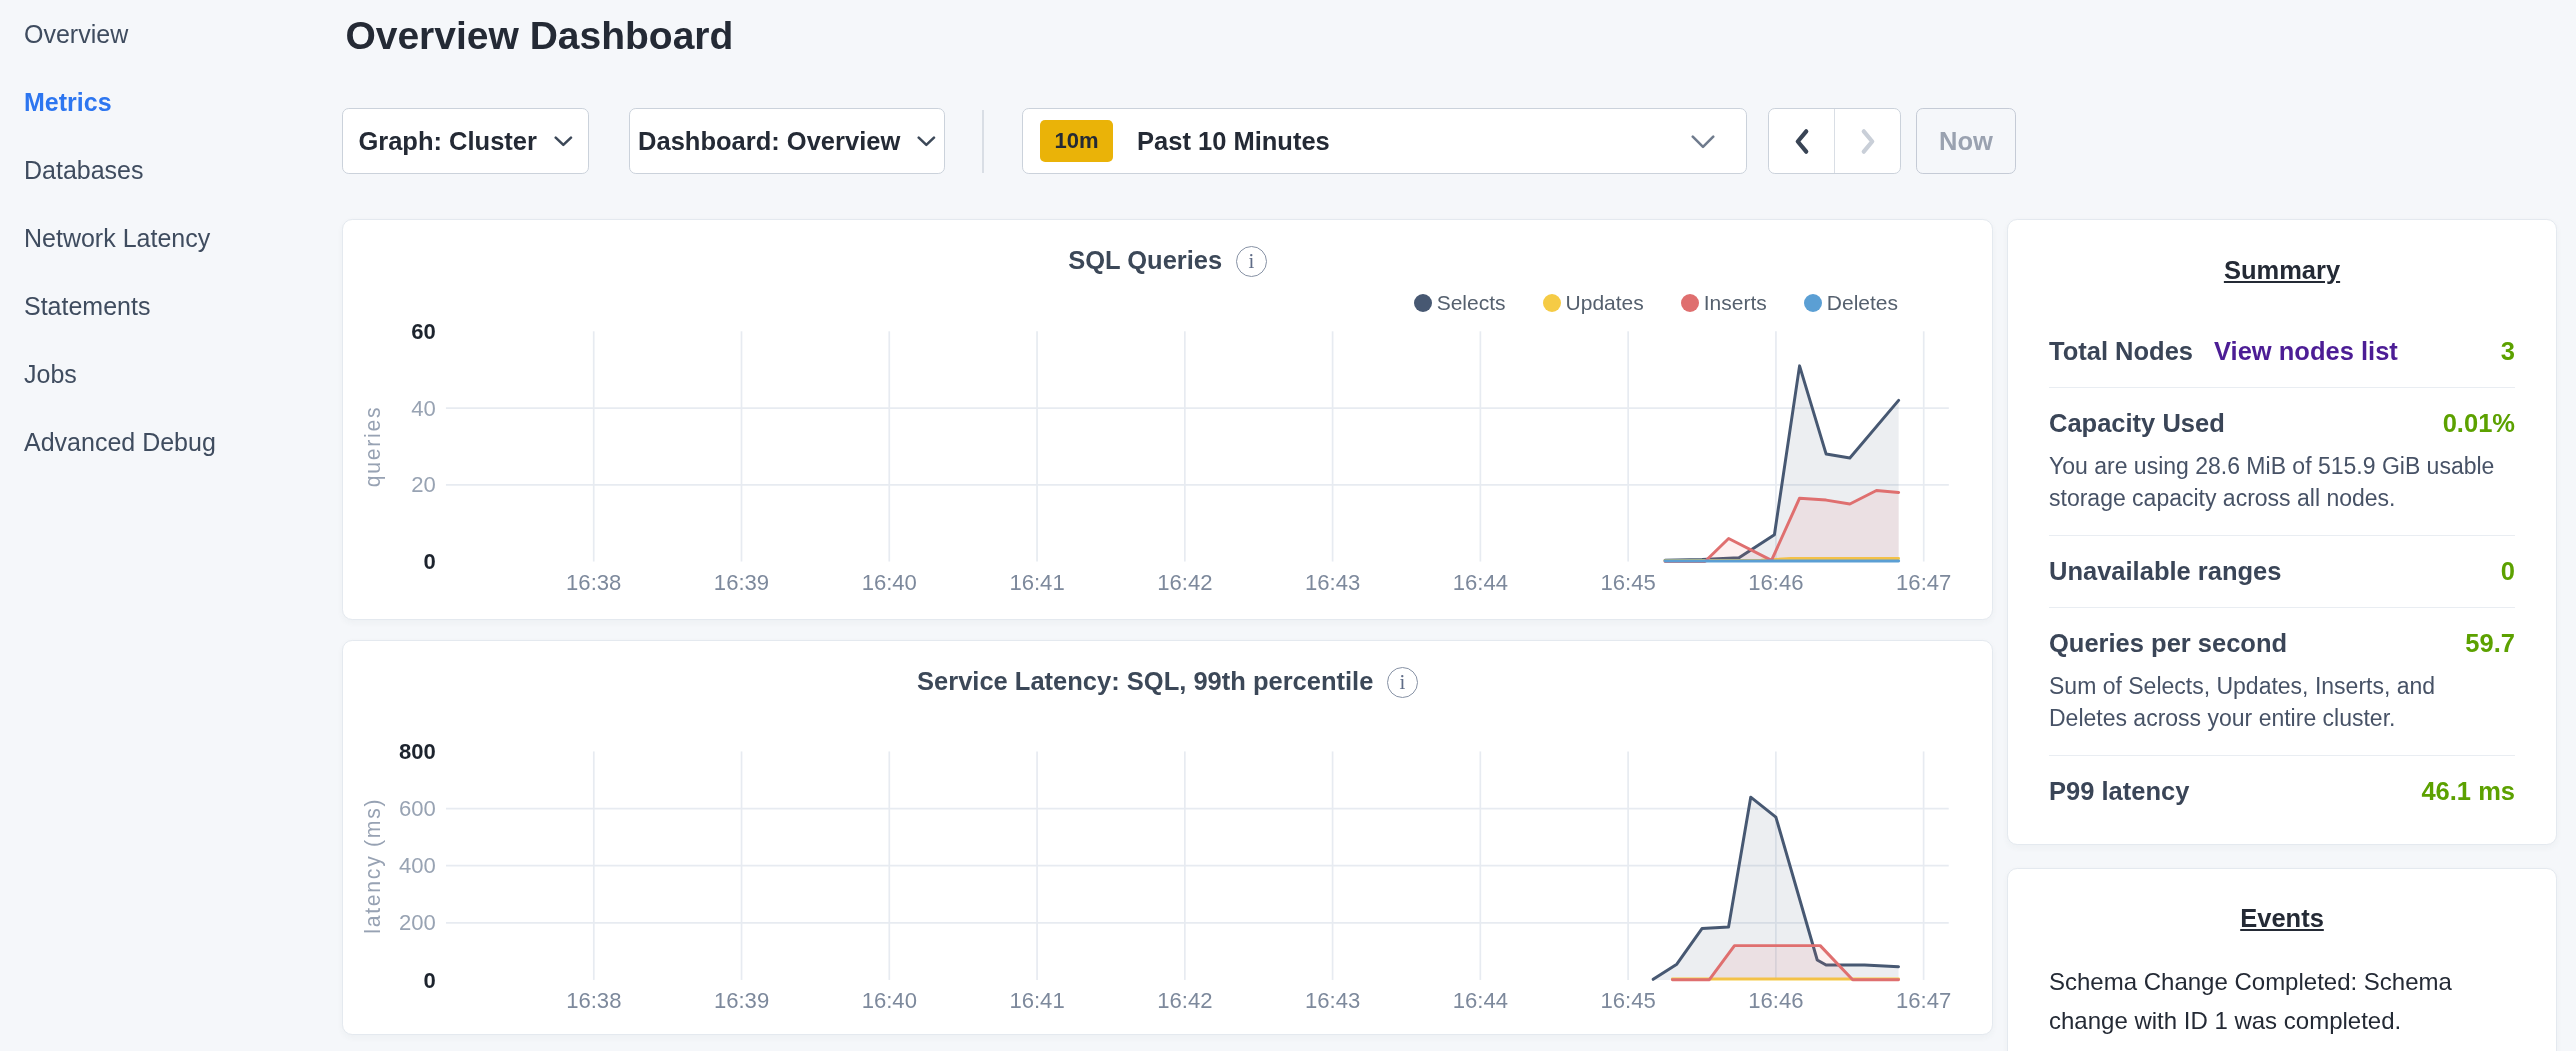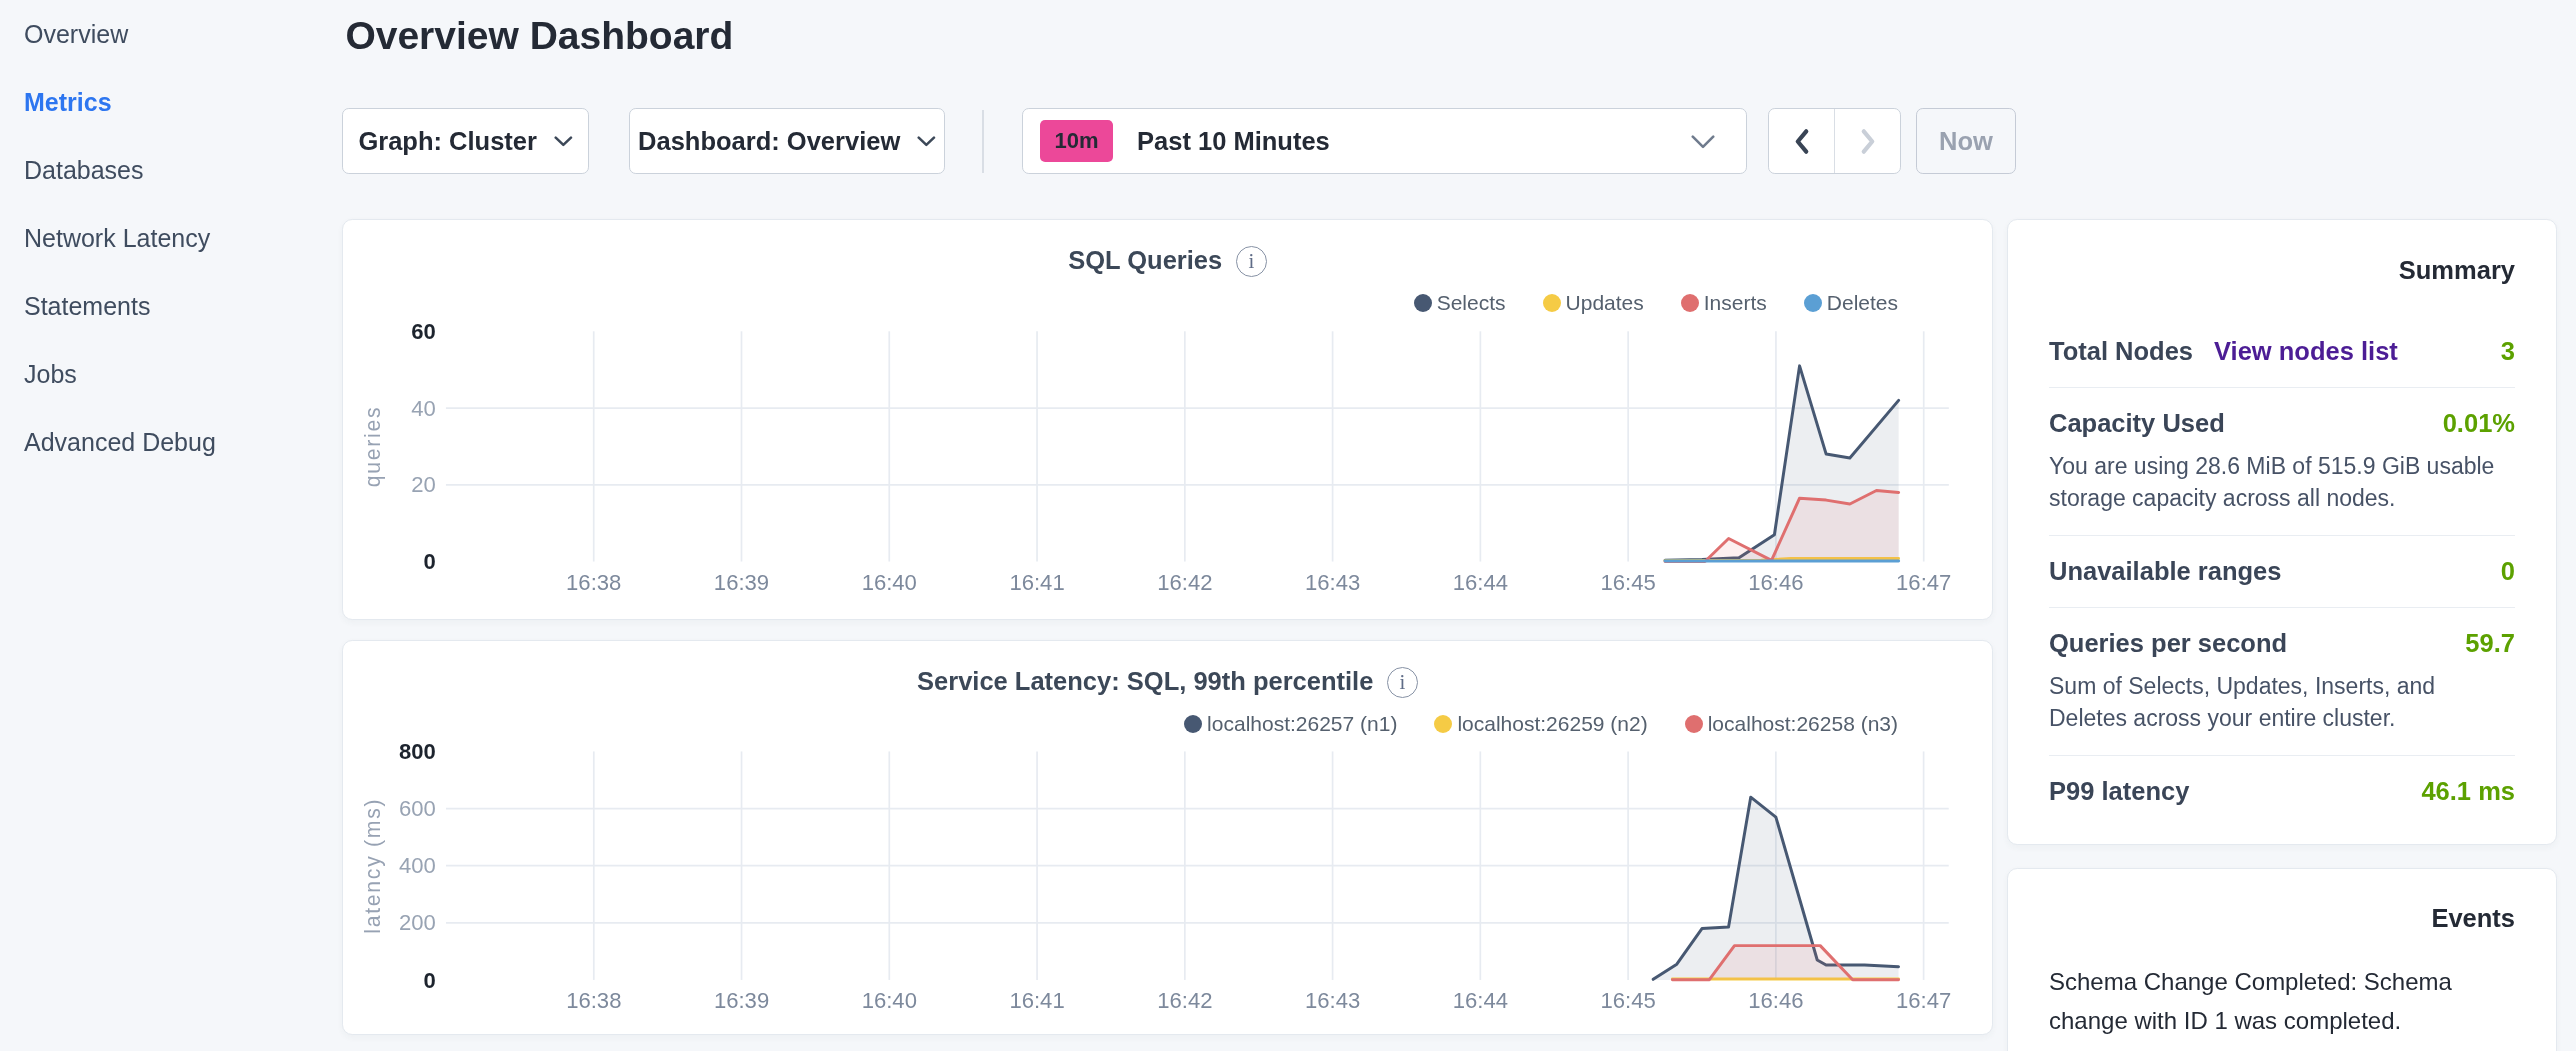--- a/index.html
+++ b/index.html
@@ -19,21 +19,21 @@
   
   .toolbar{position:absolute;left:0;top:108px;width:100%;height:68px;}
   .dropdown{position:absolute;top:0;height:66px;background:#fff;border:1.7px solid #CBD2DB;border-radius:6.8px;
     box-sizing:border-box;display:flex;align-items:center;justify-content:center;gap:17px;
     font-size:25.5px;font-weight:700;color:#242A35;cursor:pointer;}
   .dd-graph{left:0;width:247px;}
   .dd-dashboard{left:287px;width:316px;}
   .vdivider{position:absolute;left:640px;top:1.7px;width:1.7px;height:63px;background:#D9DEE5;}
   .timebox{position:absolute;left:680px;top:0;width:725px;height:66px;background:#fff;border:1.7px solid #CBD2DB;
     border-radius:6.8px;box-sizing:border-box;display:flex;align-items:center;cursor:pointer;}
-  .time-badge{margin-left:17px;background:#ec4899;border-radius:5.1px;padding:7.7px 14.5px;font-size:22px;font-weight:700;color:#242A35;}
+  .time-badge{margin-left:17px;background:#eab308;border-radius:5.1px;padding:7.7px 14.5px;font-size:22px;font-weight:700;color:#242A35;}
   .time-label{margin-left:24px;font-size:25.5px;font-weight:700;color:#242A35;}
   .time-chevron{position:absolute;right:31px;top:26px;}
   .pn-group{position:absolute;left:1426px;top:0;width:133px;height:66px;background:#fff;border:1.7px solid #CBD2DB;
     border-radius:6.8px;box-sizing:border-box;display:flex;}
   .pn-btn{flex:1;display:flex;align-items:center;justify-content:center;cursor:pointer;}
   .pn-btn.prev{border-right:1.7px solid #D9DEE5;}
   .now-btn{position:absolute;left:1574px;top:0;width:100px;height:66px;background:transparent;border:1.7px solid #C5CBD6;
     border-radius:6.8px;box-sizing:border-box;display:flex;align-items:center;justify-content:center;
     font-size:25.5px;font-weight:700;color:#9AA2B0;}
   
@@ -53,21 +53,21 @@
   .legend-dot{width:18px;height:18px;border-radius:50%;}
   .chart-svg{position:absolute;left:0;top:0;}
   .tick-x{fill:#7D899C;font-size:26px;font-family:"Liberation Sans",sans-serif;}
   .tick-y{fill:#98A3B3;font-size:26px;font-family:"Liberation Sans",sans-serif;}
   .tick-y.major{fill:#1D242E;font-weight:700;}
   .axis-label{fill:#97A2B3;font-size:25px;letter-spacing:2px;font-family:"Liberation Sans",sans-serif;}
   
   .right-col{position:absolute;left:2007px;top:219px;width:550px;}
   .summary-card{width:550px;min-height:608px;padding:25.5px 41px 17px;}
   .events-card{width:550px;height:255px;padding:25.5px 41px;margin-top:23px;}
-  .panel-title{text-align:right;font-size:25.5px;font-weight:700;color:#242A35;margin:10.2px 0 18.7px;}
+  .panel-title{text-align:center;font-size:25.5px;font-weight:700;color:#242A35;margin:10.2px 0 18.7px;text-decoration:underline;}
   .summary-rows{margin-top:31px;}
   .summary-row{padding:21px 0;border-bottom:1.7px solid #E9EDF2;}
   .summary-row:last-child{border-bottom:none;}
   .row-line{display:flex;align-items:baseline;}
   .row-label{font-size:25.5px;font-weight:700;color:#3A4557;}
   .row-link{font-size:25.5px;font-weight:700;color:#4c1d95;margin-left:21px;cursor:pointer;text-decoration:none;}
   .row-value{margin-left:auto;font-size:25.5px;font-weight:700;color:#5CA100;white-space:nowrap;}
   .row-subtext{margin-top:12px;font-size:23px;line-height:32px;color:#475266;}
   .event-item{margin-top:29px;}
   .event-text{font-size:24px;line-height:39px;color:#242A35;}
@@ -189,34 +189,20 @@
         <path d="M1555.0,401.5 L1829.9,401.5 L1829.9,402 L1555.0,402 Z" fill="#5B9FD4" fill-opacity="0.08" stroke="none"></path>
         <path d="M1555.0,401.5 L1829.9,401.5" fill="none" stroke="#5B9FD4" stroke-width="3.5" stroke-linejoin="round" stroke-linecap="round"></path>
       </svg>
     </div>
 
   <div class="card chart-card c1" id="chart-card-1">
     <div class="chart-title-row">
       <span>Service Latency: SQL, 99th percentile</span>
       <span class="info-icon">i</span>
     </div>
-    <div class="chart-legend">
-        <span class="legend-item">
-          <span class="legend-dot" style="background: rgb(71, 88, 114);"></span>
-          <span>localhost:26257 (n1)</span>
-        </span>
-        <span class="legend-item">
-          <span class="legend-dot" style="background: rgb(245, 203, 69);"></span>
-          <span>localhost:26259 (n2)</span>
-        </span>
-        <span class="legend-item">
-          <span class="legend-dot" style="background: rgb(223, 111, 111);"></span>
-          <span>localhost:26258 (n3)</span>
-        </span>
-      </div>
   <svg class="chart-svg" width="1651" height="395" viewBox="0 0 1941 465">
         <line x1="293.94296951819075" y1="130" x2="293.94296951819075" y2="399" stroke="#E7EBF1" stroke-width="2"></line>
         <text x="293.94296951819075" y="432" text-anchor="middle" class="tick-x">16:38</text>
         <line x1="467.8859390363815" y1="130" x2="467.8859390363815" y2="399" stroke="#E7EBF1" stroke-width="2"></line>
         <text x="467.8859390363815" y="432" text-anchor="middle" class="tick-x">16:39</text>
         <line x1="641.8289085545722" y1="130" x2="641.8289085545722" y2="399" stroke="#E7EBF1" stroke-width="2"></line>
         <text x="641.8289085545722" y="432" text-anchor="middle" class="tick-x">16:40</text>
         <line x1="815.771878072763" y1="130" x2="815.771878072763" y2="399" stroke="#E7EBF1" stroke-width="2"></line>
         <text x="815.771878072763" y="432" text-anchor="middle" class="tick-x">16:41</text>
         <line x1="989.7148475909537" y1="130" x2="989.7148475909537" y2="399" stroke="#E7EBF1" stroke-width="2"></line>

